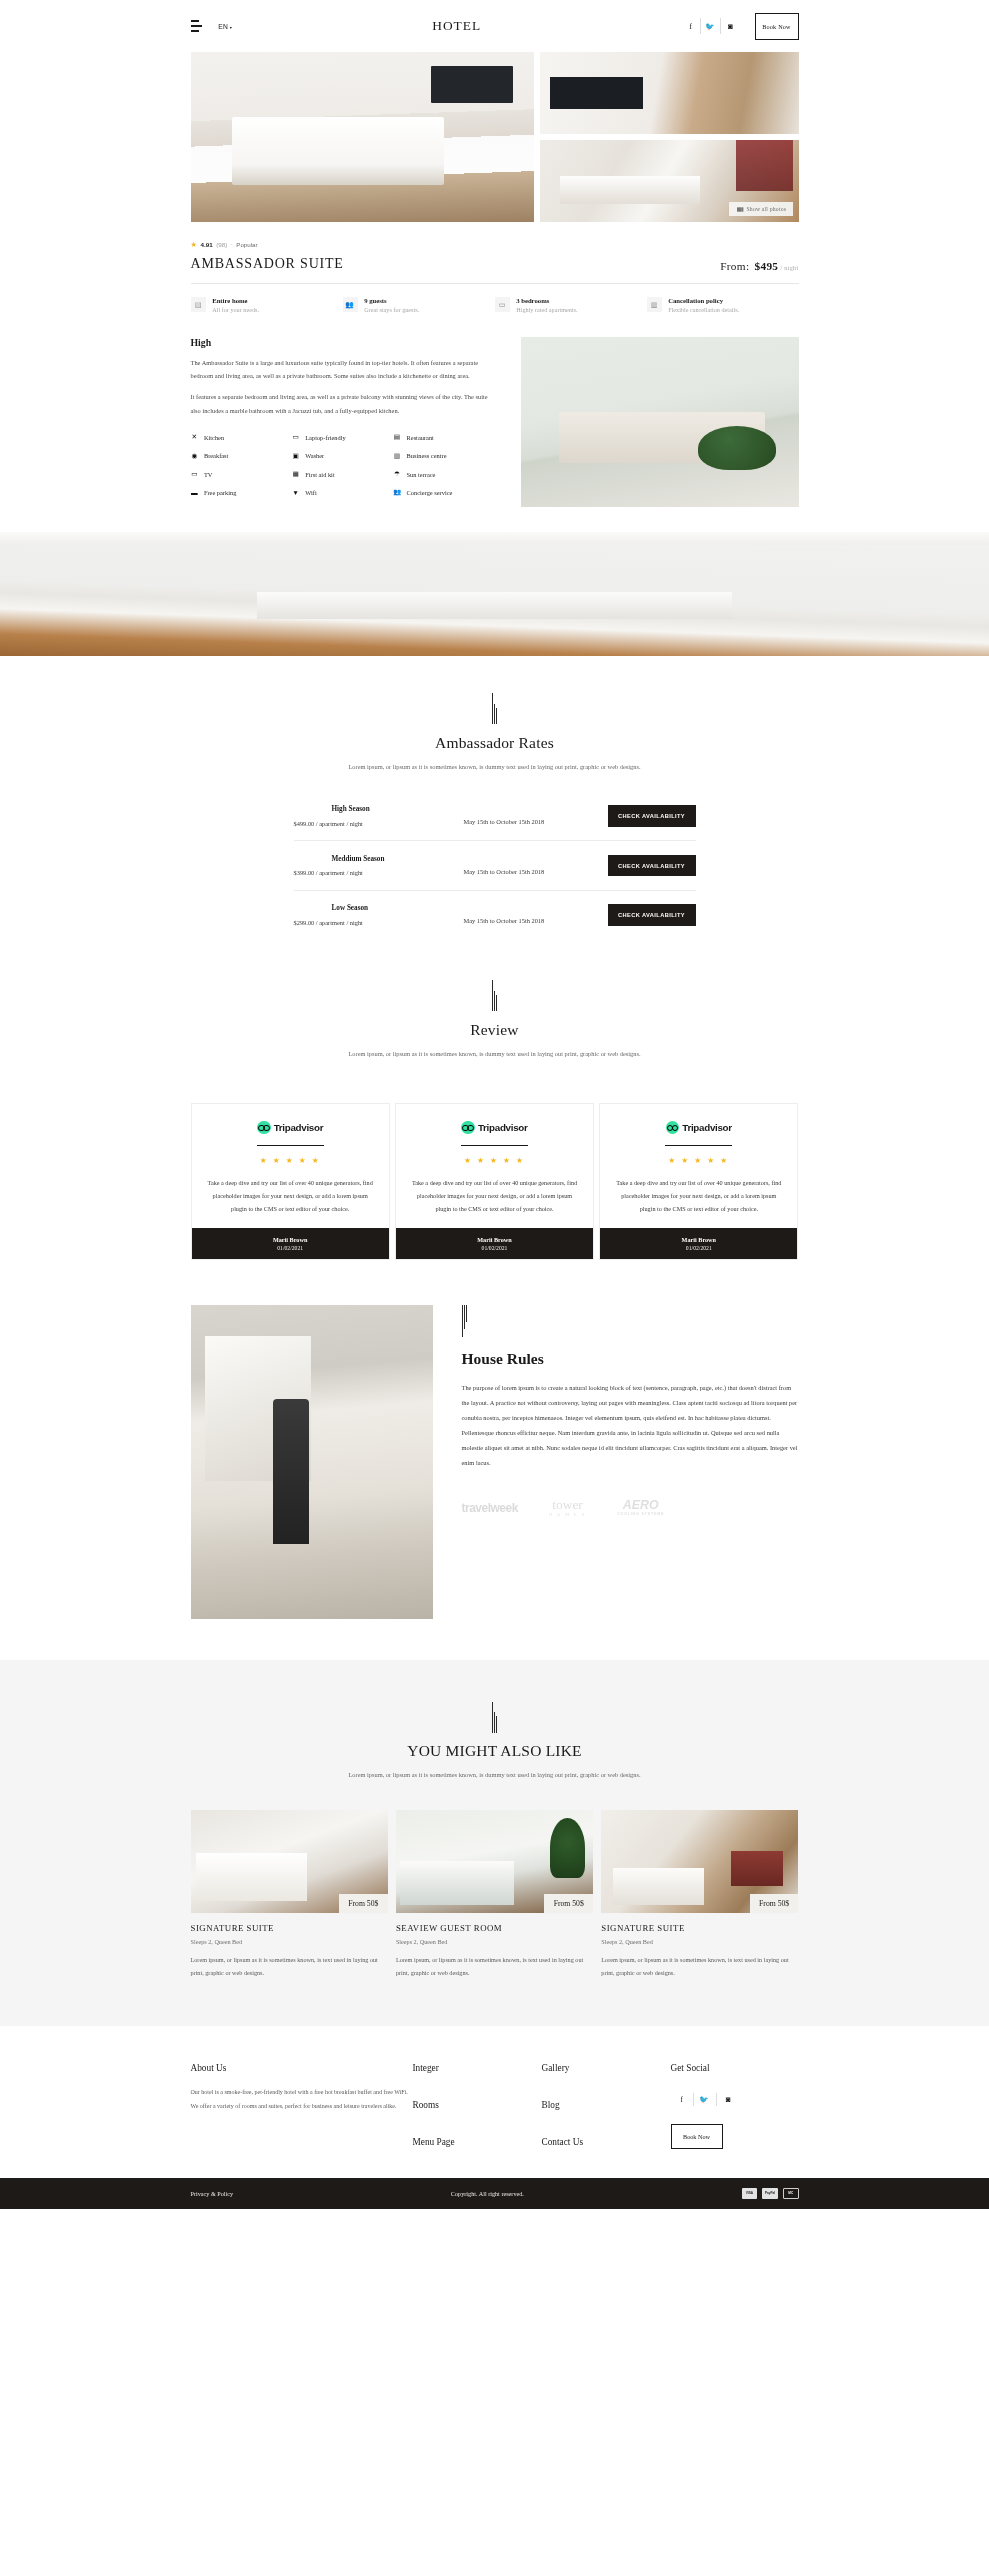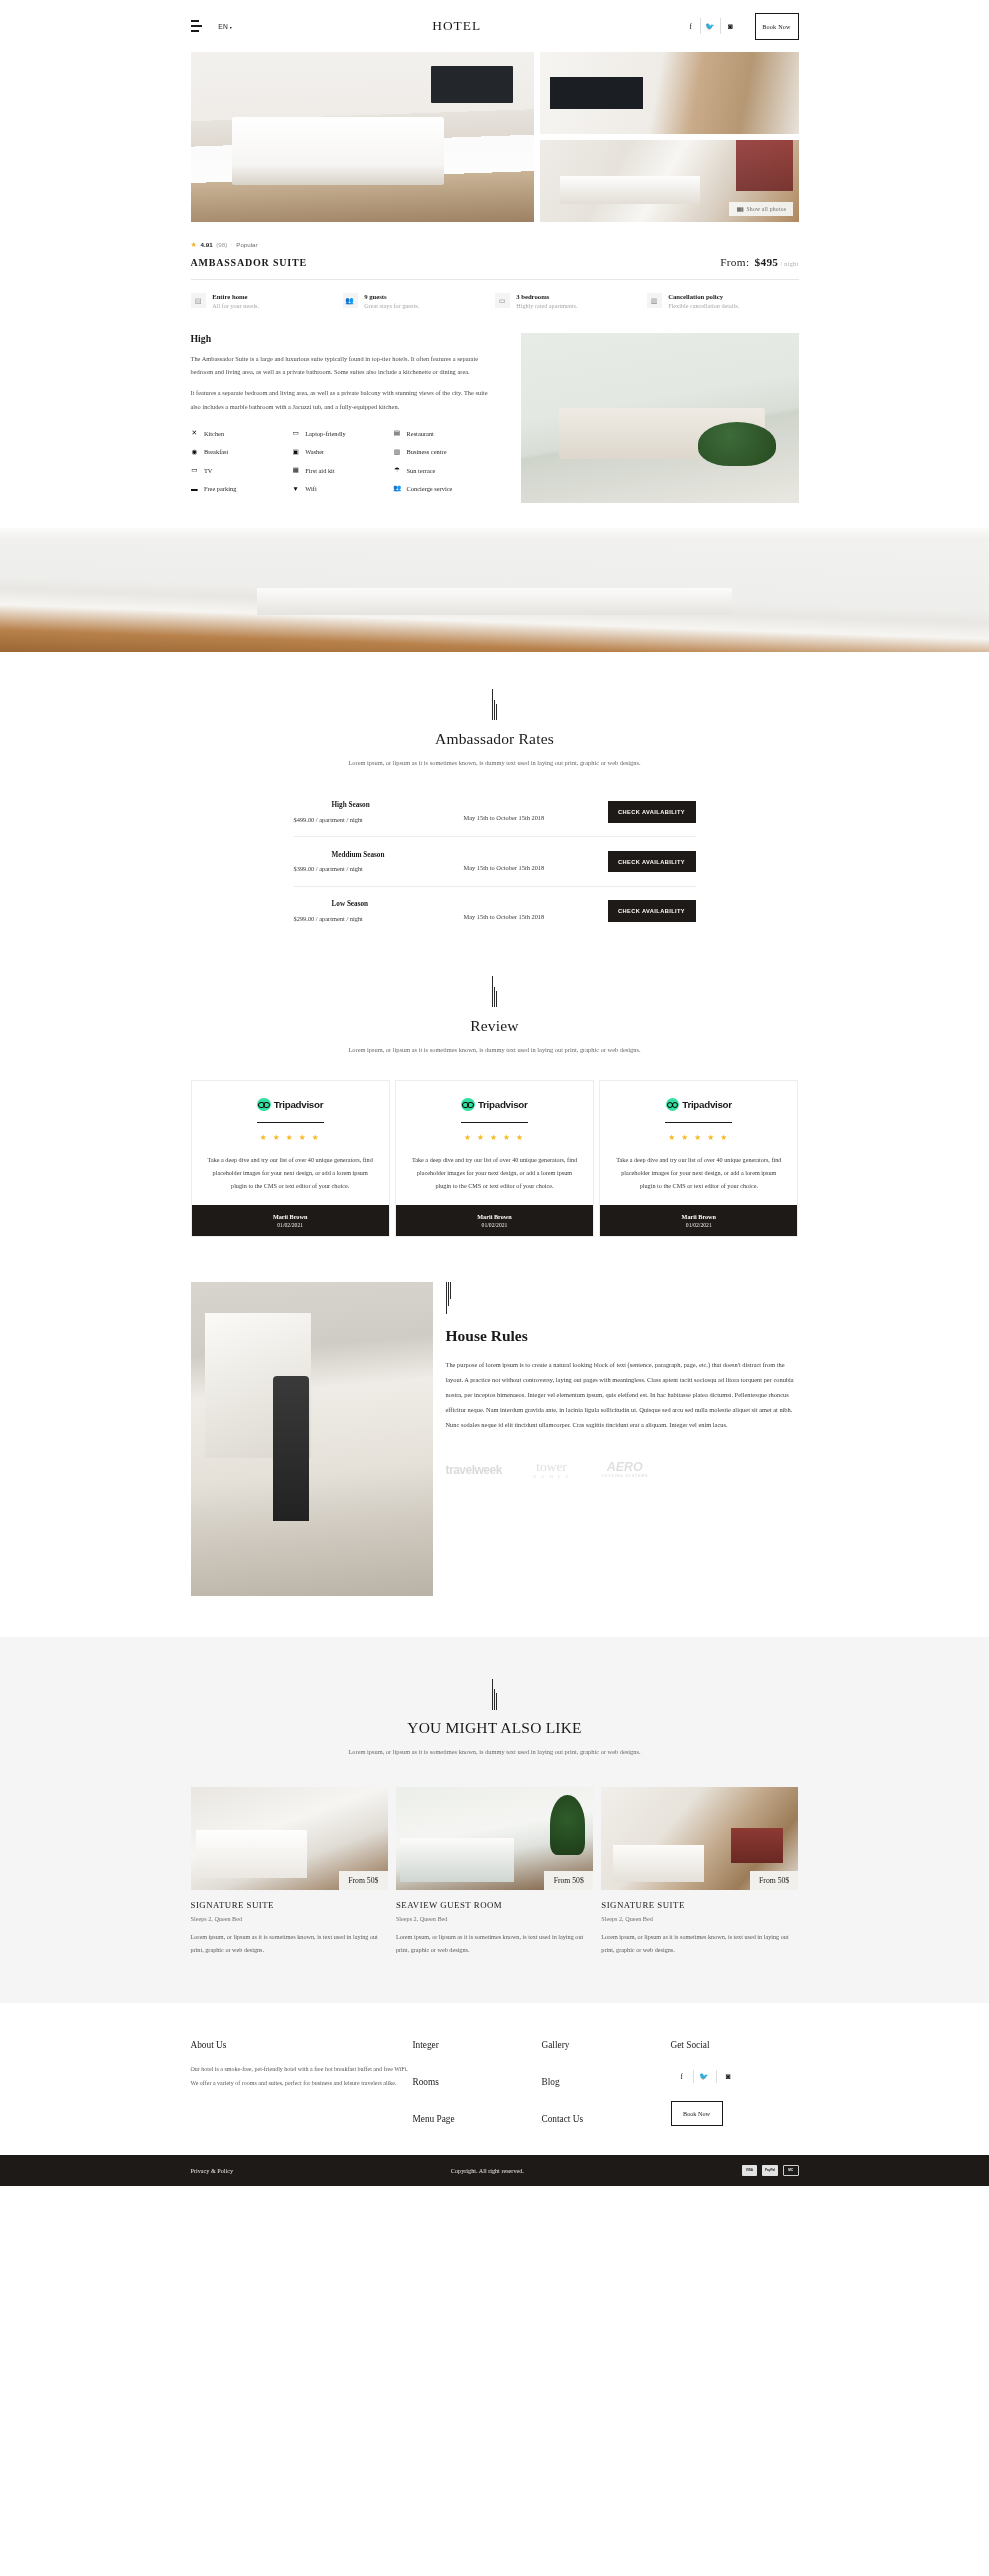--- a/index.html
+++ b/index.html
@@ -83,21 +83,21 @@
 
   
   .title-block { width:608px; margin: 17.5px auto 0; }
   .rating-row { display:flex; align-items:center; gap:3.6px; font-size:6.7px; font-family:"Liberation Sans",sans-serif; }
   .rating-row .star { color:#f0b323; font-size:7.2px; }
   .rating-row .score { font-weight:700; color:#1a1a1a; font-size:6.2px;}
   .rating-row .count { color:#9b9b9b; font-size:6.2px; }
   .rating-row .dot { color:#9b9b9b; font-size:5.7px; }
   .rating-row .popular { color:#6e6e6e; font-size:6.2px;}
   .title-row { display:flex; align-items:flex-end; justify-content:space-between; margin-top:7.2px; }
-  .suite-title { font-size:10px; letter-spacing:0.8px; font-weight:700; }
+  .suite-title { font-size:14px; letter-spacing:0.8px; font-weight:400; }
   .price-box { font-size:11.3px; letter-spacing:0.3px; }
   .price-box .from { font-weight:400; }
   .price-box .amt { font-weight:700; margin-left:5.2px;}
   .price-box .per { font-size:6.2px; color:#adadad; margin-left:2.1px; }
   .rule { height:0.5px; background:#e6e6e6; margin-top:11.3px; }
 
   
   .features { display:flex; margin-top:13.4px; }
   .feature { flex:1; display:flex; align-items:flex-start; gap:6.2px; }
   .feature .fi {
@@ -150,38 +150,38 @@
   .rate-dates { flex:1; font-size:6.4px; color:#3a3a3a; padding-top:11.3px; }
   .check-btn {
     width:88px; height:21.6px; background:#1e1a17; color:#fff;
     font-size:5.7px; letter-spacing:0.4px; font-weight:700;
     display:flex; align-items:center; justify-content:center; cursor:pointer;
     font-family:"Liberation Sans",sans-serif;
   }
 
   
   .reviews-section { padding:41px 0 0; }
-  .review-cards { width:608px; margin:24px auto 0; display:flex; gap:5px; }
+  .review-cards { width:608px; margin:43px auto 0; display:flex; gap:5px; }
   .rcard { flex:1; border:0.5px solid #ededed; background:#fff; display:flex; flex-direction:column; }
   .rcard-body { padding:16.5px 13.4px 13.4px; text-align:center; flex:1; }
   .tripadvisor { display:flex; align-items:center; justify-content:center; gap:3.1px; }
   .ta-logo { width:13.4px;height:13.4px;border-radius:50%;background:#34e0a1;position:relative;display:inline-block; }
   .ta-logo:before,.ta-logo:after{content:"";position:absolute;top:4.1px;width:4.6px;height:4.6px;border:1px solid #000;border-radius:50%;}
   .ta-logo:before{left:1px;}
   .ta-logo:after{right:1px;}
   .ta-name { font-size:9.8px; font-weight:700; letter-spacing:-0.3px; font-family:"Liberation Sans",sans-serif; }
   .ta-divider { width:67px; height:1px; background:#1a1a1a; margin:11.3px auto 0; }
   .stars { margin-top:9.3px; color:#f5b921; font-size:7.7px; letter-spacing:2.1px; }
   .rtext { font-size:6.2px; color:#3a3a3a; line-height:2.1; margin-top:11.3px; }
   .rcard-foot { background:#1e1a17; color:#fff; text-align:center; padding:7.2px 0 8.2px; }
   .rname { font-size:6.2px; font-weight:700; }
   .rdate { font-size:5.7px; margin-top:2.1px; color:#efefef; }
 
   
-  .house-section { width:608px; margin:45px auto 0; display:flex; gap:13px; padding-bottom:41px; }
+  .house-section { width:608px; margin:45px auto 0; display:flex; gap:29px; padding-bottom:41px; }
   .house-img { width:242px; height:314px; position:relative; overflow:hidden; }
   .ph-house { width:100%;height:100%;
      background:linear-gradient(175deg,#d8d5cf 0%,#cfccc5 22%,#efece7 35%,#e5e1d9 60%,#cfc9bf 78%,#b9b2a6 100%); }
   .ph-house:before{content:"";position:absolute;left:6%;top:10%;width:44%;height:46%;background:linear-gradient(160deg,#fbfaf7,#dcd8d0);}
   .ph-house:after{content:"";position:absolute;left:34%;top:30%;width:15%;height:46%;background:linear-gradient(180deg,#3a3a3a,#222);border-radius:4.1px 4.1px 0 0;}
   .house-right { flex:1; }
   .house-deco { width:10.3px; height:32px; position:relative; }
   .house-deco i { position:absolute; top:0; width:0.5px; background:#2a2a2a; }
   .house-deco i:nth-child(1){ left:0; height:32px; }
   .house-deco i:nth-child(2){ left:2.1px; height:24px; }

